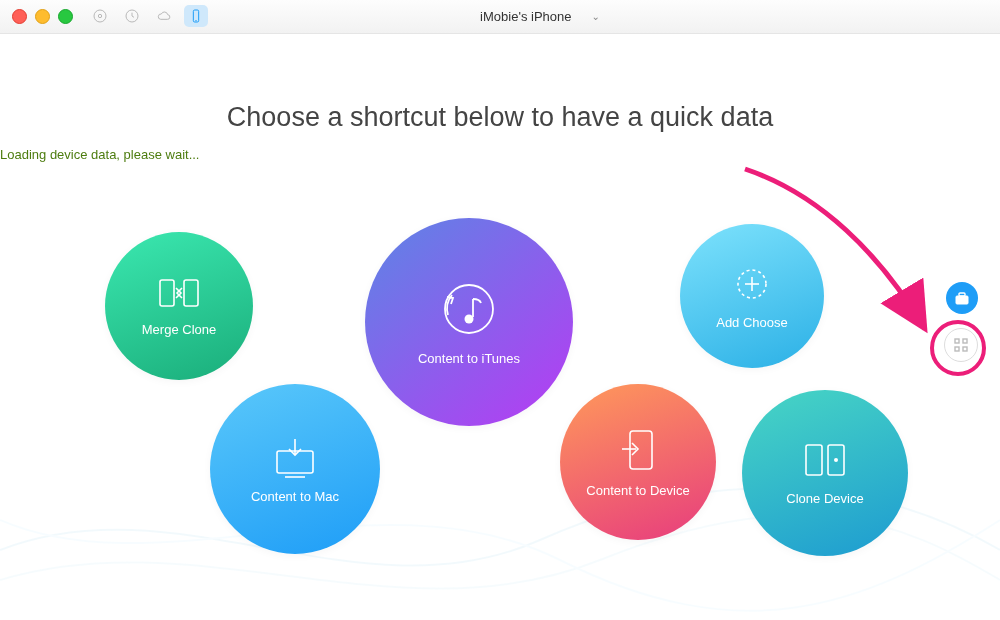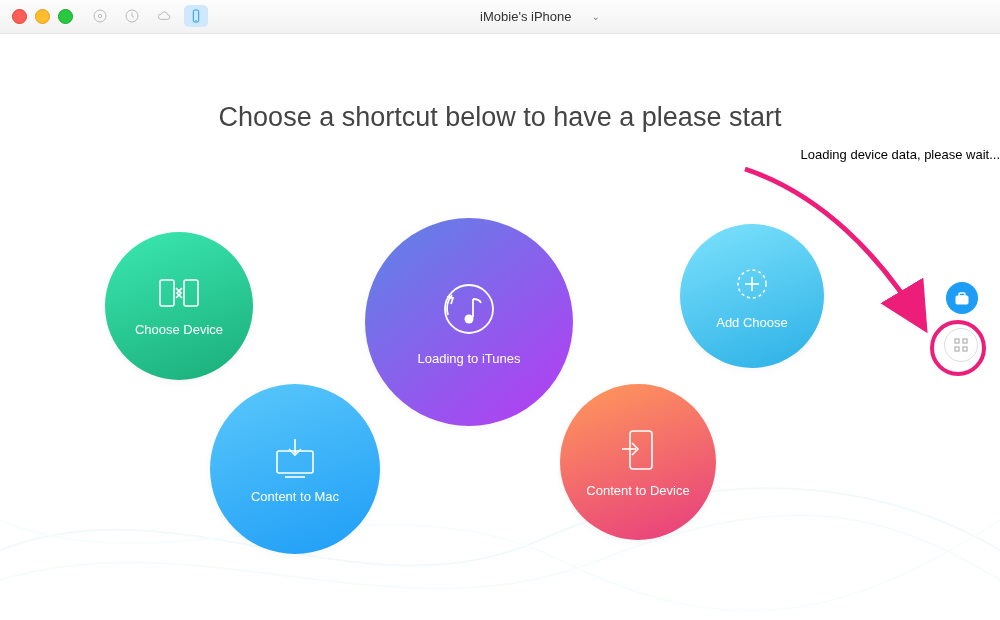--- a/index.html
+++ b/index.html
@@ -92,23 +92,23 @@
     overflow: hidden;
   }
   .heading {
     text-align: center;
     font-size: 27px;
     font-weight: 300;
     color: #444;
     margin-top: 68px;
   }
   .subheading {
-    text-align: right;
+    text-align: left;
     font-size: 13px;
-    color: #000000;
+    color: #4d7c0f;
     margin-top: 14px;
   }
   
   .bubble {
     position: absolute;
     border-radius: 50%;
     color: #fff;
     display: flex;
     flex-direction: column;
     align-items: center;
@@ -248,31 +248,31 @@
   </div>
 
   <div class="main">
 
     <svg class="waves" viewBox="0 0 1000 160" preserveAspectRatio="none">
       <path d="M0 90 C 180 20, 360 160, 540 80 S 880 20, 1000 90" stroke="#e6f5fb" stroke-width="2" fill="none"></path>
       <path d="M0 120 C 200 60, 400 180, 600 100 S 900 60, 1000 120" stroke="#eef9fd" stroke-width="2" fill="none"></path>
       <path d="M0 60 C 160 130, 380 10, 560 100 S 860 150, 1000 60" stroke="#f0fbff" stroke-width="2" fill="none"></path>
     </svg>
 
-    <div class="heading">Choose a shortcut below to have a please start</div>
+    <div class="heading">Choose a shortcut below to have a quick data</div>
     <div class="subheading">Loading device data, please wait...</div>
 
     <div class="bubble b-merge">
       <svg width="46" height="36" viewBox="0 0 46 36" stroke-width="1.6">
         <rect x="4" y="4" width="14" height="26" rx="2"></rect>
         <rect x="28" y="4" width="14" height="26" rx="2"></rect>
         <path d="M20 12l5 5-5 5"></path>
         <path d="M26 22l-5-5 5-5" transform="translate(0 0)"></path>
       </svg>
-      <div class="blabel">Choose Device</div>
+      <div class="blabel">Merge Clone</div>
     </div>
 
     <div class="bubble b-mac">
       <svg width="52" height="44" viewBox="0 0 52 44" stroke-width="1.6">
         <rect x="8" y="16" width="36" height="22" rx="2"></rect>
         <line x1="16" y1="42" x2="36" y2="42"></line>
         <path d="M26 4v16"></path>
         <path d="M20 14l6 6 6-6"></path>
       </svg>
       <div class="blabel">Content to Mac</div>
@@ -280,41 +280,49 @@
 
     <div class="bubble b-itunes">
       <svg width="72" height="62" viewBox="0 0 72 62" stroke-width="1.8">
         <circle cx="36" cy="30" r="24"></circle>
         <path d="M15 36a22 22 0 0 1 4-20"></path>
         <path d="M14 18l6 1-2 6"></path>
         <path d="M40 20v18"></path>
         <circle cx="36" cy="40" r="4.5" fill="#fff" stroke="none"></circle>
         <path d="M40 20c4 0 7 1 8 4"></path>
       </svg>
-      <div class="blabel">Loading to iTunes</div>
+      <div class="blabel">Content to iTunes</div>
     </div>
 
     <div class="bubble b-device">
       <svg width="40" height="46" viewBox="0 0 40 46" stroke-width="1.6">
         <rect x="12" y="4" width="22" height="38" rx="3"></rect>
         <path d="M4 22h14"></path>
         <path d="M14 16l6 6-6 6"></path>
       </svg>
       <div class="blabel">Content to Device</div>
     </div>
 
     <div class="bubble b-add">
       <svg width="42" height="42" viewBox="0 0 42 42" stroke-width="1.6">
         <circle cx="21" cy="21" r="14" stroke-dasharray="3 3"></circle>
         <line x1="21" y1="14" x2="21" y2="28"></line>
         <line x1="14" y1="21" x2="28" y2="21"></line>
       </svg>
       <div class="blabel">Add Choose</div>
     </div>
 
+    <div class="bubble b-clone">
+      <svg width="50" height="40" viewBox="0 0 50 40" stroke-width="1.6">
+        <rect x="6" y="4" width="16" height="30" rx="2"></rect>
+        <rect x="28" y="4" width="16" height="30" rx="2"></rect>
+        <circle cx="36" cy="19" r="2" fill="#fff" stroke="none"></circle>
+      </svg>
+      <div class="blabel">Clone Device</div>
+    </div>
 
     <div class="side-btn side-toolbox">
       <svg width="16" height="16" viewBox="0 0 16 16">
         <rect x="2" y="6" width="12" height="8" rx="1" fill="#fff"></rect>
         <rect x="5" y="3" width="6" height="3" rx="1" fill="none" stroke="#fff" stroke-width="1.4"></rect>
       </svg>
     </div>
     <div class="side-btn side-grid">
       <svg width="16" height="16" viewBox="0 0 16 16" stroke-width="1.4">
         <rect x="2" y="2" width="4" height="4"></rect>

